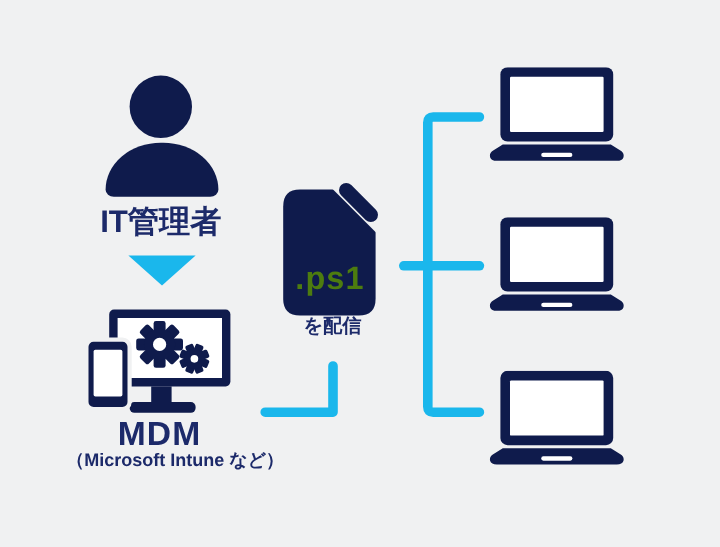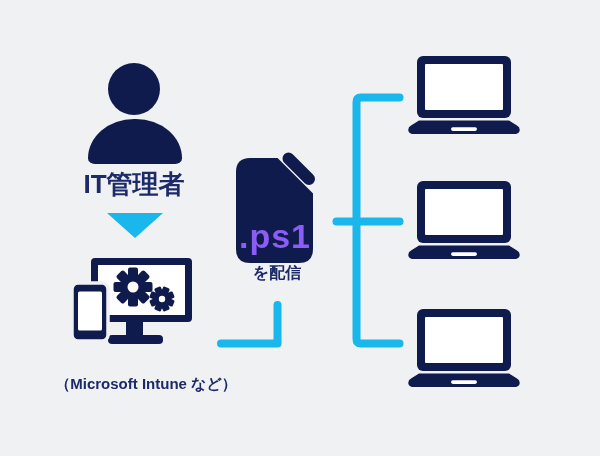--- a/index.html
+++ b/index.html
@@ -14,21 +14,21 @@
     font-family:"Liberation Sans","DejaVu Sans",sans-serif;overflow:hidden;padding-left:12px;
   }
   .abs{position:absolute;}
   .label{
     position:absolute;color:var(--navy-text);font-weight:700;text-align:center;
     line-height:1.1;white-space:nowrap;
   }
   .it-admin{top:170px;left:34px;width:200px;font-size:26px;}
   .mdm-label{top:347px;left:33px;width:200px;font-size:28px;letter-spacing:1px;}
   .mdm-sub{top:376px;left:3px;width:286px;font-size:15px;font-weight:600;}
-  .ps1-label{top:218px;left:236px;width:78px;font-size:34px;color:#8b5cf6;letter-spacing:1px;}
+  .ps1-label{top:218px;left:236px;width:78px;font-size:27px;color:#4d7c0f;letter-spacing:1px;}
   .deliver-label{top:264px;left:197px;width:160px;font-size:16px;}
   .person-head{
     left:108px;top:63px;width:52px;height:52px;border-radius:50%;background:var(--navy);
   }
   .person-body{
     left:88px;top:119px;width:94px;height:45px;background:var(--navy);
     border-radius:47px 47px 7px 7px / 40px 40px 6px 6px;
   }
   .down-arrow{
     left:107px;top:213px;width:0;height:0;
@@ -85,20 +85,21 @@
         <rect x="-3.5" y="-12.5" width="7" height="6" rx="1.5" transform="rotate(337.5)"></rect>
       </g>
       <circle r="8.5"></circle>
       <circle r="3.2" fill="#ffffff"></circle>
     </g>
     <g>
       <rect x="7" y="31" width="36" height="58" rx="6" fill="#0f1b4c" stroke="#f0f1f2" stroke-width="3.5"></rect>
       <rect x="13" y="39.5" width="24" height="39" rx="1.5" fill="#ffffff"></rect>
     </g>
   </svg>
+  <div class="label mdm-label">MDM</div>
   <div class="label mdm-sub">（Microsoft Intune など）</div>
 
   <svg class="abs" style="left:230px;top:150px;" width="90" height="120" viewBox="0 0 90 120">
     <path d="M 22 8 H 51 L 83 40 V 99 Q 83 113 69 113 H 20 Q 6 113 6 99 V 22 Q 6 8 20 8 Z" fill="#0f1b4c"></path>
     <line x1="47" y1="1" x2="89" y2="43" stroke="#f0f1f2" stroke-width="9"></line>
     <line x1="58.5" y1="8.5" x2="79" y2="29" stroke="#0f1b4c" stroke-width="12" stroke-linecap="round"></line>
   </svg>
   <div class="label ps1-label">.ps1</div>
   <div class="label deliver-label">を配信</div>
 

